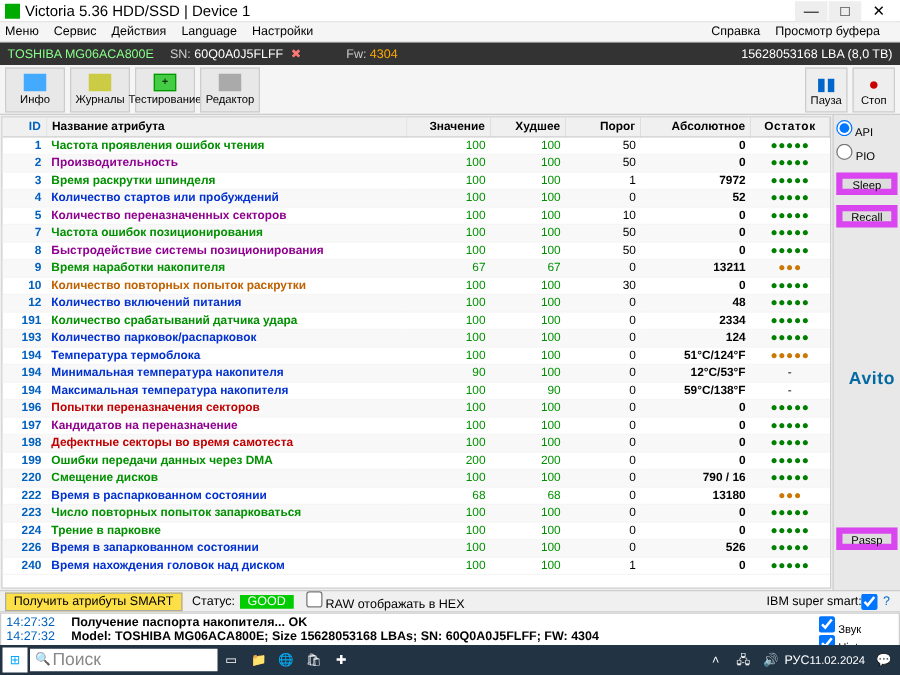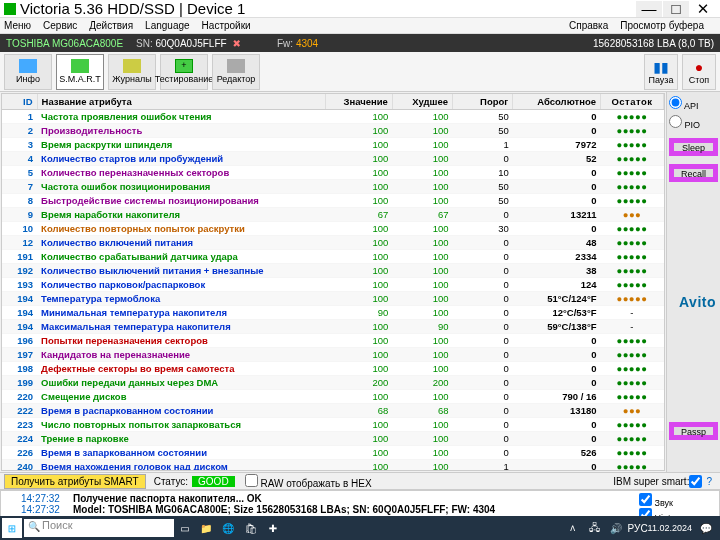--- a/index.html
+++ b/index.html
@@ -1,17 +1,17 @@
 <!DOCTYPE html>
 <html><head>
 <meta charset="utf-8">
 <style>
 * { margin: 0; padding: 0; box-sizing: border-box; }
 body { font-family: Tahoma, Arial, sans-serif; font-size: 10px; background: #f0f0f0; width: 720px; height: 540px; overflow: hidden; position: relative; }
-.titlebar { height: 18px; background: #fff; border-bottom: 1px solid #ddd; display: flex; align-items: center; padding: 0 4px; font-size: 15px; }
+.titlebar { height: 18px; background: #fff; border-bottom: 1px solid #ddd; display: flex; align-items: center; padding: 0 4px; font-size: 12px; }
 .titlebar .icon { width: 12px; height: 12px; background: #0a0; margin-right: 4px; }
 .titlebar .title { flex: 1; }
 .titlebar .winbtn { width: 26px; height: 16px; text-align: center; line-height: 16px; margin-left: 1px; background: #eee; }
 .titlebar .winbtn.close { background: #fff; }
 .menubar { height: 16px; background: #f5f5f5; border-bottom: 1px solid #ddd; display: flex; align-items: center; padding: 0 4px; font-size: 10px; }
 .menubar span { margin-right: 12px; }
 .menubar .spacer { flex: 1; }
 .infobar { height: 18px; background: #333; color: #fff; display: flex; align-items: center; font-size: 10px; padding: 0 6px; justify-content: flex-end; }
 .infobar .model { color: #8f8; width: 130px; }
 .infobar .sn { margin-left: 0; }
@@ -51,31 +51,31 @@
 .sidepanel label { display: block; margin-bottom: 4px; }
 .sidebtn { width: 100%; height: 18px; margin: 4px 0; background: #ddd; border: 5px solid #d946ef; font-size: 9px; }
 .gap { height: 100px; }
 .avito { color: #0369a1; font-size: 14px; font-weight: bold; letter-spacing: .5px; margin: 8px 2px; text-align: right; }
 .foot1 { height: 18px; border-top: 1px solid #ccc; border-bottom: 1px solid #ccc; display: flex; align-items: center; padding: 0 4px; background: #f0f0f0; font-size: 10px; }
 .foot1 .btn { padding: 1px 6px; border: 1px solid #aaa; background: #fde047; margin-right: 8px; }
 .foot1 .status { margin-right: 4px; }
 .foot1 .good { background: #0c0; color: #fff; padding: 0 6px; }
 .foot1 .chk { margin-left: 10px; }
 .foot1 .sp { flex: 1; }
-.log { height: 50px; background: #fff; border: 1px solid #ccc; padding: 2px 20px; font-size: 10px; display: flex; }
+.log { height: 50px; background: #fff; border: 1px solid #ccc; padding: 2px 4px; font-size: 10px; display: flex; }
 .loglines { flex: 1; }
 .logline { display: flex; }
 .logtime { color: #0060c0; width: 52px; }
 .logmsg { color: #000; }
 .logmsg.blue { color: #0030d0; }
 .logmsg.blk { color: #000; font-weight: bold; }
 .logopt { width: 60px; font-size: 9px; }
 .taskbar { position: absolute; bottom: 0; left: 0; right: 0; height: 24px; background: #223344; display: flex; align-items: center; padding: 0 2px; color: #fff; font-size: 10px; }
 .taskbar .start { width: 20px; height: 20px; background: #fff; margin-right: 2px; display: flex; align-items: center; justify-content: center; }
-.taskbar .search { width: 150px; height: 18px; background: #fff; color: #888; padding: 0 18px; font-size: 11px; position: relative; }
+.taskbar .search { width: 150px; height: 18px; background: #fff; color: #888; padding: 0 18px; font-size: 14px; position: relative; }
 .taskbar .search::before { content: "🔍"; position: absolute; left: 4px; top: 2px; font-size: 10px; }
 .taskbar .tic { width: 22px; height: 22px; display: flex; align-items: center; justify-content: center; }
 .taskbar .sp { flex: 1; }
 .taskbar .time { text-align: right; font-size: 9px; margin-right: 4px; }
 </style>
 </head>
 <body>
 
 <div class="titlebar">
   <div class="icon"></div>
@@ -102,24 +102,20 @@
   <span class="closex">✖</span>
   <span class="fw"><span class="fwlbl">Fw:</span> <span class="fwval">4304</span></span>
   <span class="spacer"></span>
   <span class="lba">15628053168 LBA (8,0 TB)</span>
 </div>
 
 <div class="toolbar">
   <div class="toolbtn">
       <div class="ico" style="background:#4af"></div>
       <span>Инфо</span>
-    </div>
-  <div class="toolbtn active">
-      <div class="ico" style="background:#4c4"></div>
-      <span>S.M.A.R.T</span>
     </div>
   <div class="toolbtn">
       <div class="ico" style="background:#cc4"></div>
       <span>Журналы</span>
     </div>
   <div class="toolbtn">
       <div class="ico" style="background:#4c4;border:1px solid #090">+</div>
       <span>Тестирование</span>
     </div>
   <div class="toolbtn">
@@ -243,29 +239,20 @@
             <td class="abs">48</td>
             <td class="dots dgreen">●●●●●</td>
           </tr>
           <tr>
             <td class="id">191</td>
             <td class="name green">Количество срабатываний датчика удара</td>
             <td class="val green">100</td>
             <td class="val green">100</td>
             <td class="val">0</td>
             <td class="abs">2334</td>
-            <td class="dots dgreen">●●●●●</td>
-          </tr>
-          <tr>
-            <td class="id">192</td>
-            <td class="name blue">Количество выключений питания + внезапные</td>
-            <td class="val green">100</td>
-            <td class="val green">100</td>
-            <td class="val">0</td>
-            <td class="abs">38</td>
             <td class="dots dgreen">●●●●●</td>
           </tr>
           <tr>
             <td class="id">193</td>
             <td class="name blue">Количество парковок/распарковок</td>
             <td class="val green">100</td>
             <td class="val green">100</td>
             <td class="val">0</td>
             <td class="abs">124</td>
             <td class="dots dgreen">●●●●●</td>

